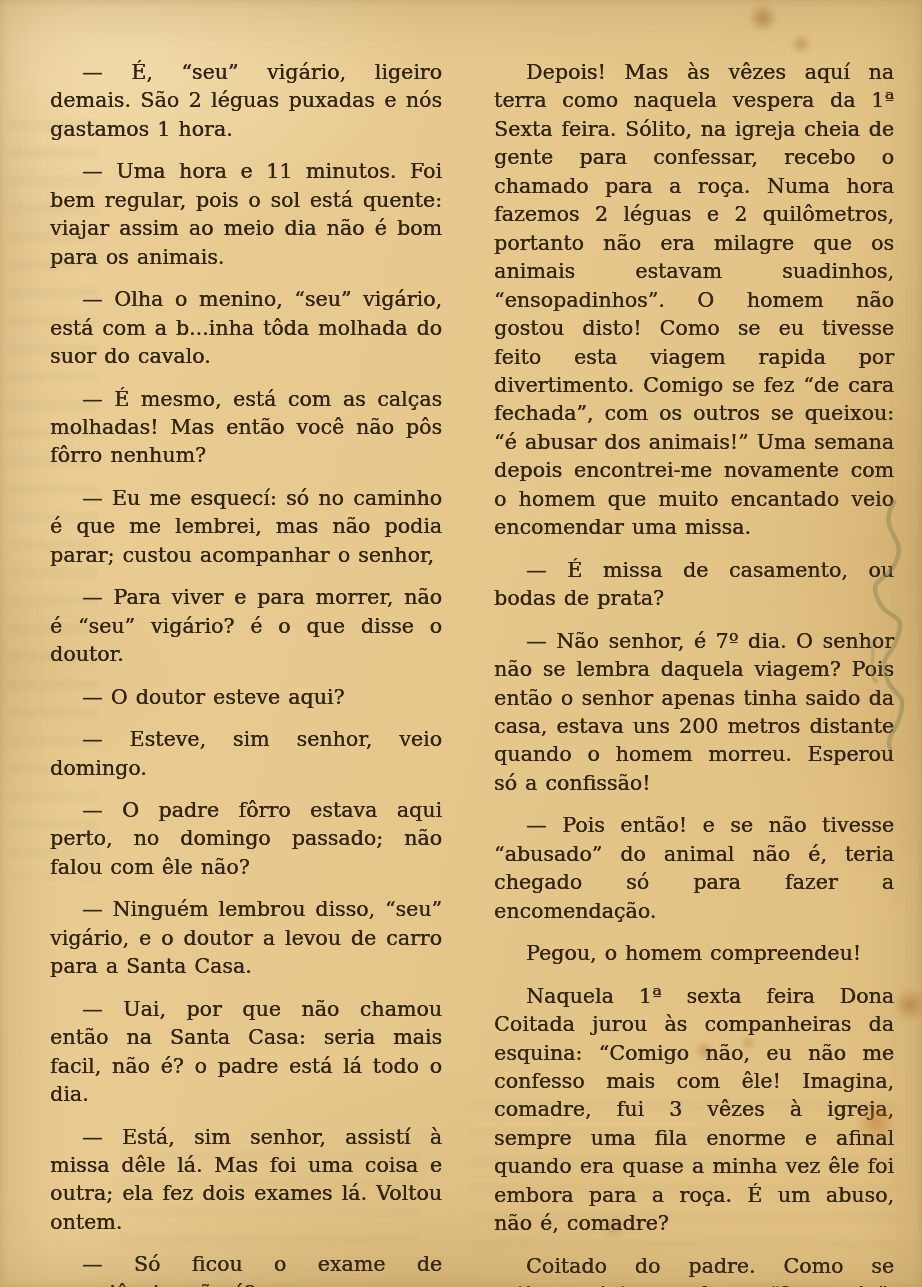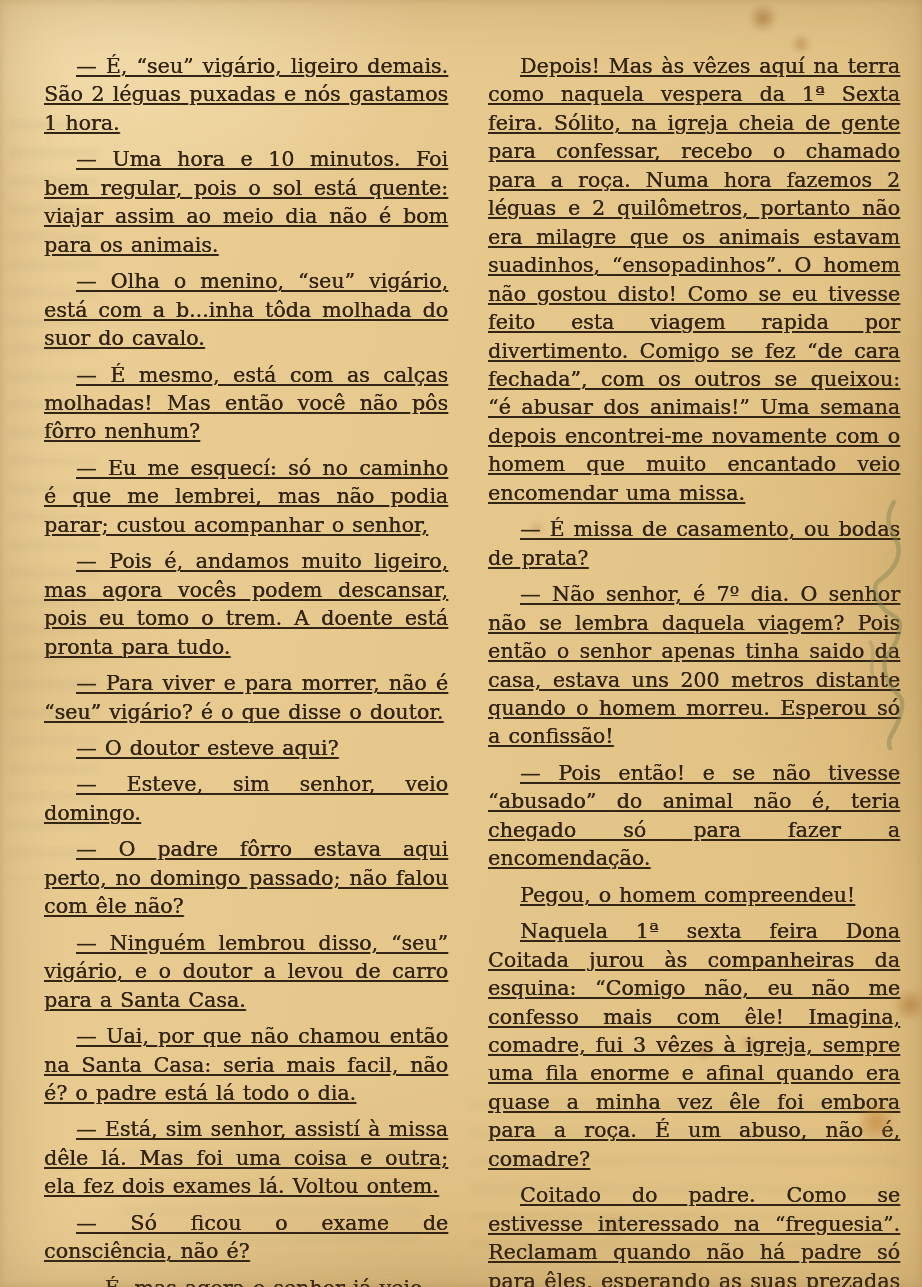--- a/index.html
+++ b/index.html
@@ -55,21 +55,21 @@
     color:#332516;
   }
   .col{
     font-size:20.6px;line-height:28.45px;
     text-align:justify;
     text-shadow:.35px 0 0 currentColor;
     word-spacing:1.5px;
   }
   .col.left{width:420px;}
   .col.right{width:428px;}
-  .para{margin:8px;text-indent:32px;text-decoration:underline;}
+  .para{margin:14px;text-indent:32px;}
   .para.cont{text-indent:0;}
 </style>
 </head>
 <body>
 
 <div class="page">
 
   <div class="ghost g1"></div>
   <div class="ghost g2"></div>
   <div class="ghost g3"></div>
@@ -79,25 +79,24 @@
   <div class="stain st3"></div>
   <div class="stain st5"></div>
   <div class="stain st6"></div>
   <div class="stain st7"></div>
   <div class="stain st8"></div>
 
   <div class="columns">
 
     <div class="col left">
       <p class="para">— É, “seu” vigário, ligeiro demais. São 2 léguas puxadas e nós gastamos 1 hora.</p>
-      <p class="para">— Uma hora e 10 minutos. Foi bem regular,  pois o sol está quente: viajar assim ao meio dia não é bom para os animais.</p>
+      <p class="para">— Uma hora e 11 minutos. Foi bem regular,  pois o sol está quente: viajar assim ao meio dia não é bom para os animais.</p>
       <p class="para">— Olha o menino, “seu” vigário, está com a b...inha  tôda molhada do suor do cavalo.</p>
       <p class="para">— É mesmo, está com as calças molhadas!  Mas então você não pôs fôrro nenhum?</p>
       <p class="para">— Eu me esquecí: só no caminho  é que me lembrei, mas não podia parar; custou acompanhar o senhor,</p>
-      <p class="para">— Pois é, andamos muito ligeiro, mas agora vocês podem descansar,  pois eu tomo o trem.  A doente está pronta para tudo.</p>
       <p class="para">— Para viver e para morrer,  não é “seu” vigário? é o que disse o doutor.</p>
       <p class="para">— O doutor esteve aqui?</p>
       <p class="para">— Esteve, sim senhor, veio domingo.</p>
       <p class="para">— O padre fôrro estava aqui perto, no domingo passado; não falou com êle não?</p>
       <p class="para">— Ninguém lembrou disso, “seu” vigário, e o doutor a levou de carro para a Santa Casa.</p>
       <p class="para">— Uai, por que não chamou então na Santa Casa: seria mais facil, não é? o padre está lá todo o dia.</p>
       <p class="para">— Está, sim senhor,  assistí à missa dêle lá. Mas foi uma coisa e outra; ela fez dois exames lá.  Voltou ontem.</p>
       <p class="para">— Só ficou o exame de consciência, não é?</p>
       <p class="para">— É, mas agora o senhor já veio.</p>
       <p class="para">— Para sempre, Deus pague o senhor.</p>

